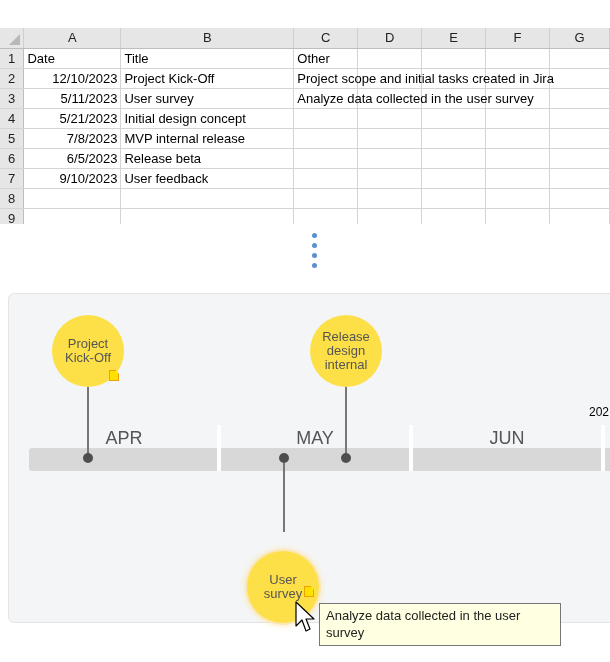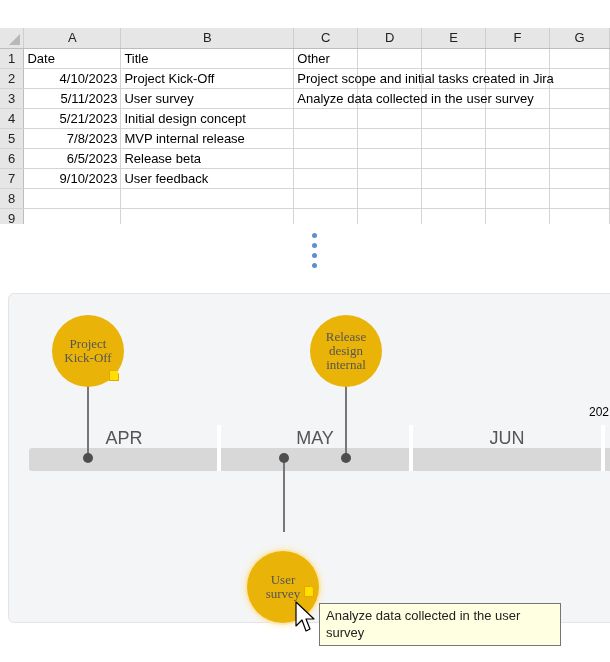--- a/index.html
+++ b/index.html
@@ -24,21 +24,21 @@
   
   .timeline { position: absolute; left: 8px; top: 293px; width: 620px; height: 330px; background: #f4f5f7; border: 1px solid #e3e4e6; border-radius: 6px; }
   .tl-bar { position: absolute; left: 29px; top: 448px; width: 600px; height: 23px; background: #d8d8d8; border-radius: 3px; }
   .sep { position: absolute; top: 425px; width: 4px; height: 46px; background: #ffffff; }
   .month { position: absolute; top: 428px; font-family: "Liberation Sans", sans-serif; font-size: 18px; color: #555; transform: translateX(-50%); }
   .year { position: absolute; left: 589px; top: 405px; font-family: "Liberation Sans", sans-serif; font-size: 12px; color: #000000; }
 
   .stem { position: absolute; width: 2px; background: #777; }
   .dot-mark { position: absolute; width: 10px; height: 10px; border-radius: 50%; background: #4e4e4e; }
 
-  .node { position: absolute; width: 72px; height: 72px; border-radius: 50%; background: #eab308; display: flex; align-items: center; justify-content: center; text-align: center; font-family: Liberation Serif, serif; font-size: 13px; line-height: 14px; color: #555; }
+  .node { position: absolute; width: 72px; height: 72px; border-radius: 50%; background: #fde047; display: flex; align-items: center; justify-content: center; text-align: center; font-family: Liberation Sans, sans-serif; font-size: 13px; line-height: 14px; color: #555; }
   .node.active { box-shadow: 0 0 0 2px #fbe7b2, 0 0 6px 2px #fbe7b2; }
   .note-icon { position: absolute; width: 10px; height: 11px; background: #ffe100; border: 1px solid #f0a000; clip-path: polygon(0 0, 65% 0, 100% 35%, 100% 100%, 0 100%); }
 
   .tooltip { position: absolute; left: 319px; top: 603px; width: 242px; height: 43px; background: #ffffe1; border: 1px solid #767676; font-family: "Liberation Sans", sans-serif; font-size: 13px; color: #222; padding: 3px 6px; line-height: 17px; }
 
   .cursor { position: absolute; left: 295px; top: 601px; }
 </style>
 </head>
 <body>
 
@@ -72,21 +72,21 @@
       <td class="spill">
             <span>Other</span>
           </td>
       <td></td>
           <td></td>
           <td></td>
           <td></td>
     </tr>
     <tr>
       <td class="rownum">2</td>
-      <td class="num">4/10/2023</td>
+      <td class="num">12/10/2023</td>
       <td>Project Kick-Off</td>
       <td class="spill">
             <span>Project scope and initial tasks created in Jira</span>
           </td>
       <td></td>
           <td></td>
           <td></td>
           <td></td>
     </tr>
     <tr>

